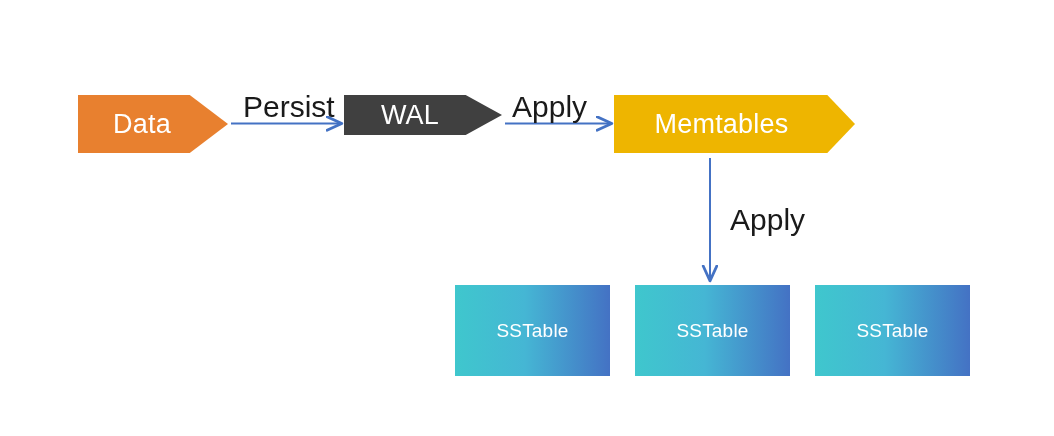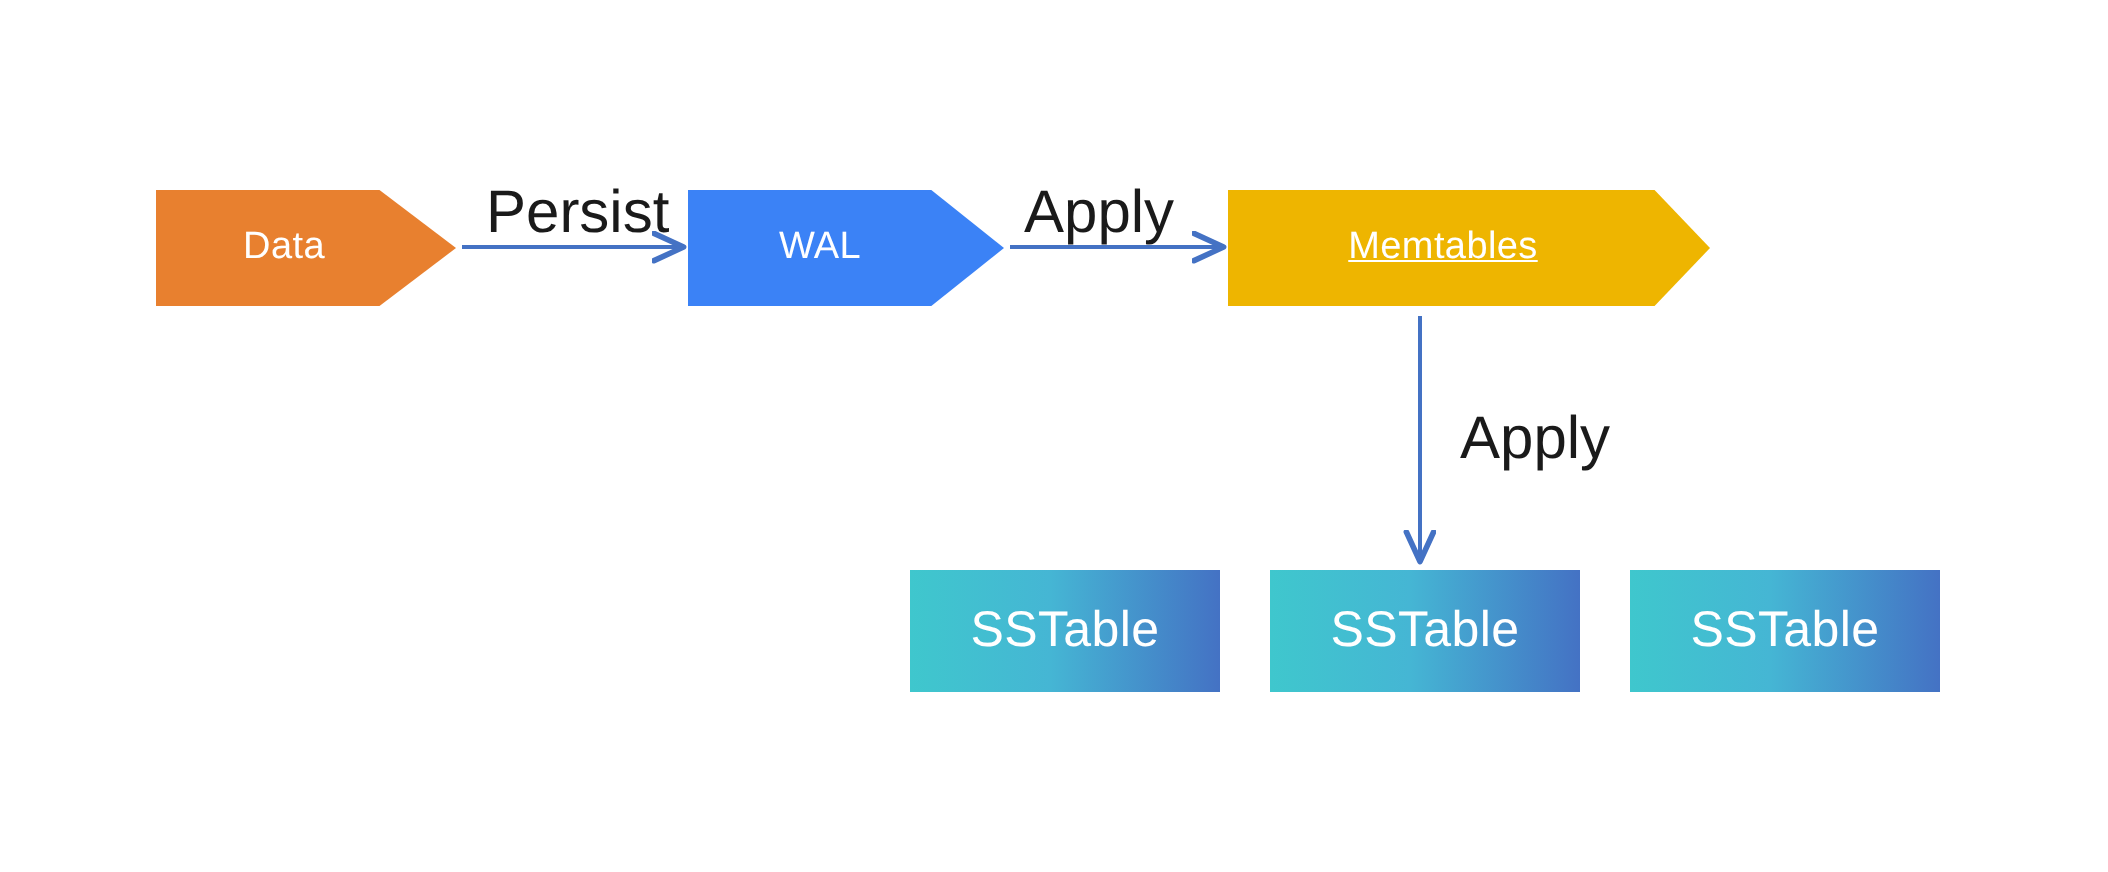--- a/index.html
+++ b/index.html
@@ -22,53 +22,52 @@
     display: flex;
     align-items: center;
     justify-content: center;
     color: #ffffff;
     font-weight: 400;
     letter-spacing: 0.2px;
     white-space: nowrap;
     box-sizing: border-box;
   }
   .chevron {
-    font-size: 19px;
+    font-size: 27px;
   }
   .chev-data {
     left: 78px;
     top: 95px;
     width: 150px;
     height: 58px;
     background: #e8802f;
     clip-path: polygon(0 0, 74.5% 0, 100% 50%, 74.5% 100%, 0 100%);
     padding-right: 22px;
   }
   .chev-wal {
     left: 344px;
     top: 95px;
     width: 158px;
-    height: 58px;
-    background: #3b82f6;
+    height: 40px;
+    background: #404040;
     clip-path: polygon(0 0, 77% 0, 100% 50%, 77% 100%, 0 100%);
     padding-right: 26px;
   }
   .chev-memtables {
     left: 614px;
     top: 95px;
     width: 241px;
     height: 58px;
     background: #eeb500;
     clip-path: polygon(0 0, 88.5% 0, 100% 50%, 88.5% 100%, 0 100%);
     padding-right: 26px;
-    text-decoration: underline;
   }
   .sstable {
-    height: 61px;
-    font-size: 25px;
+    height: 91px;
+    font-size: 19px;
     background: linear-gradient(90deg, #3fc7cd 0%, #45b6d4 45%, #4472c4 100%);
     text-align: center;
   }
   .ss1 { left: 455px; top: 285px; width: 155px; }
   .ss2 { left: 635px; top: 285px; width: 155px; }
   .ss3 { left: 815px; top: 285px; width: 155px; }
 
   .edge-label {
     position: absolute;
     color: #1a1a1a;

